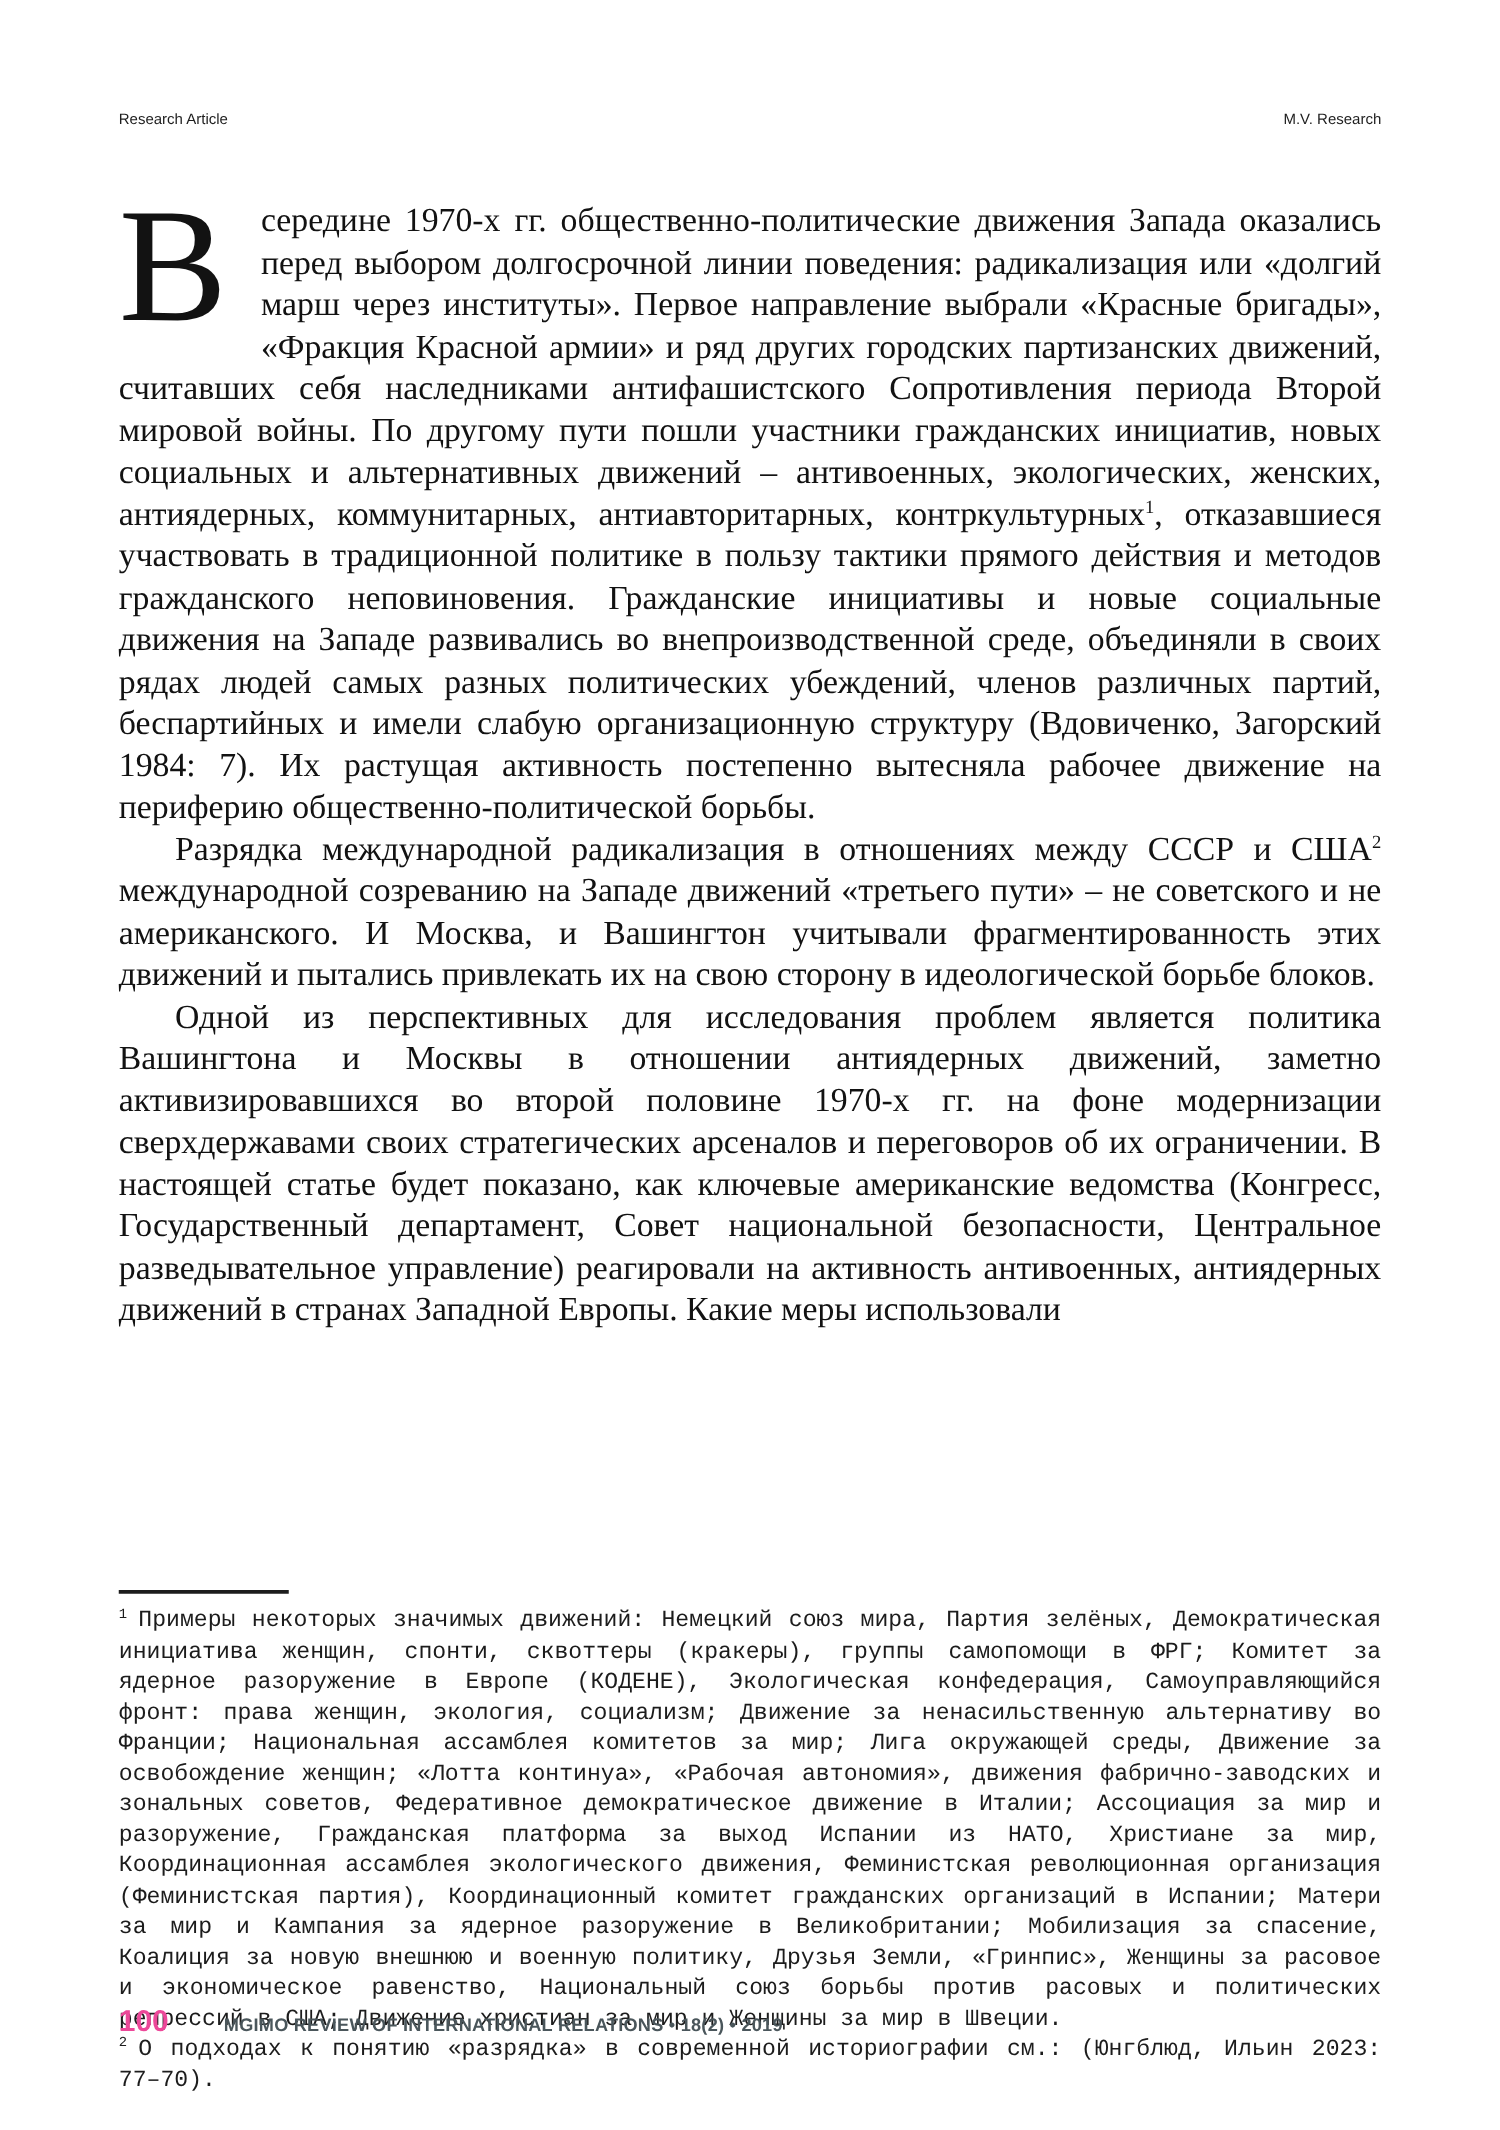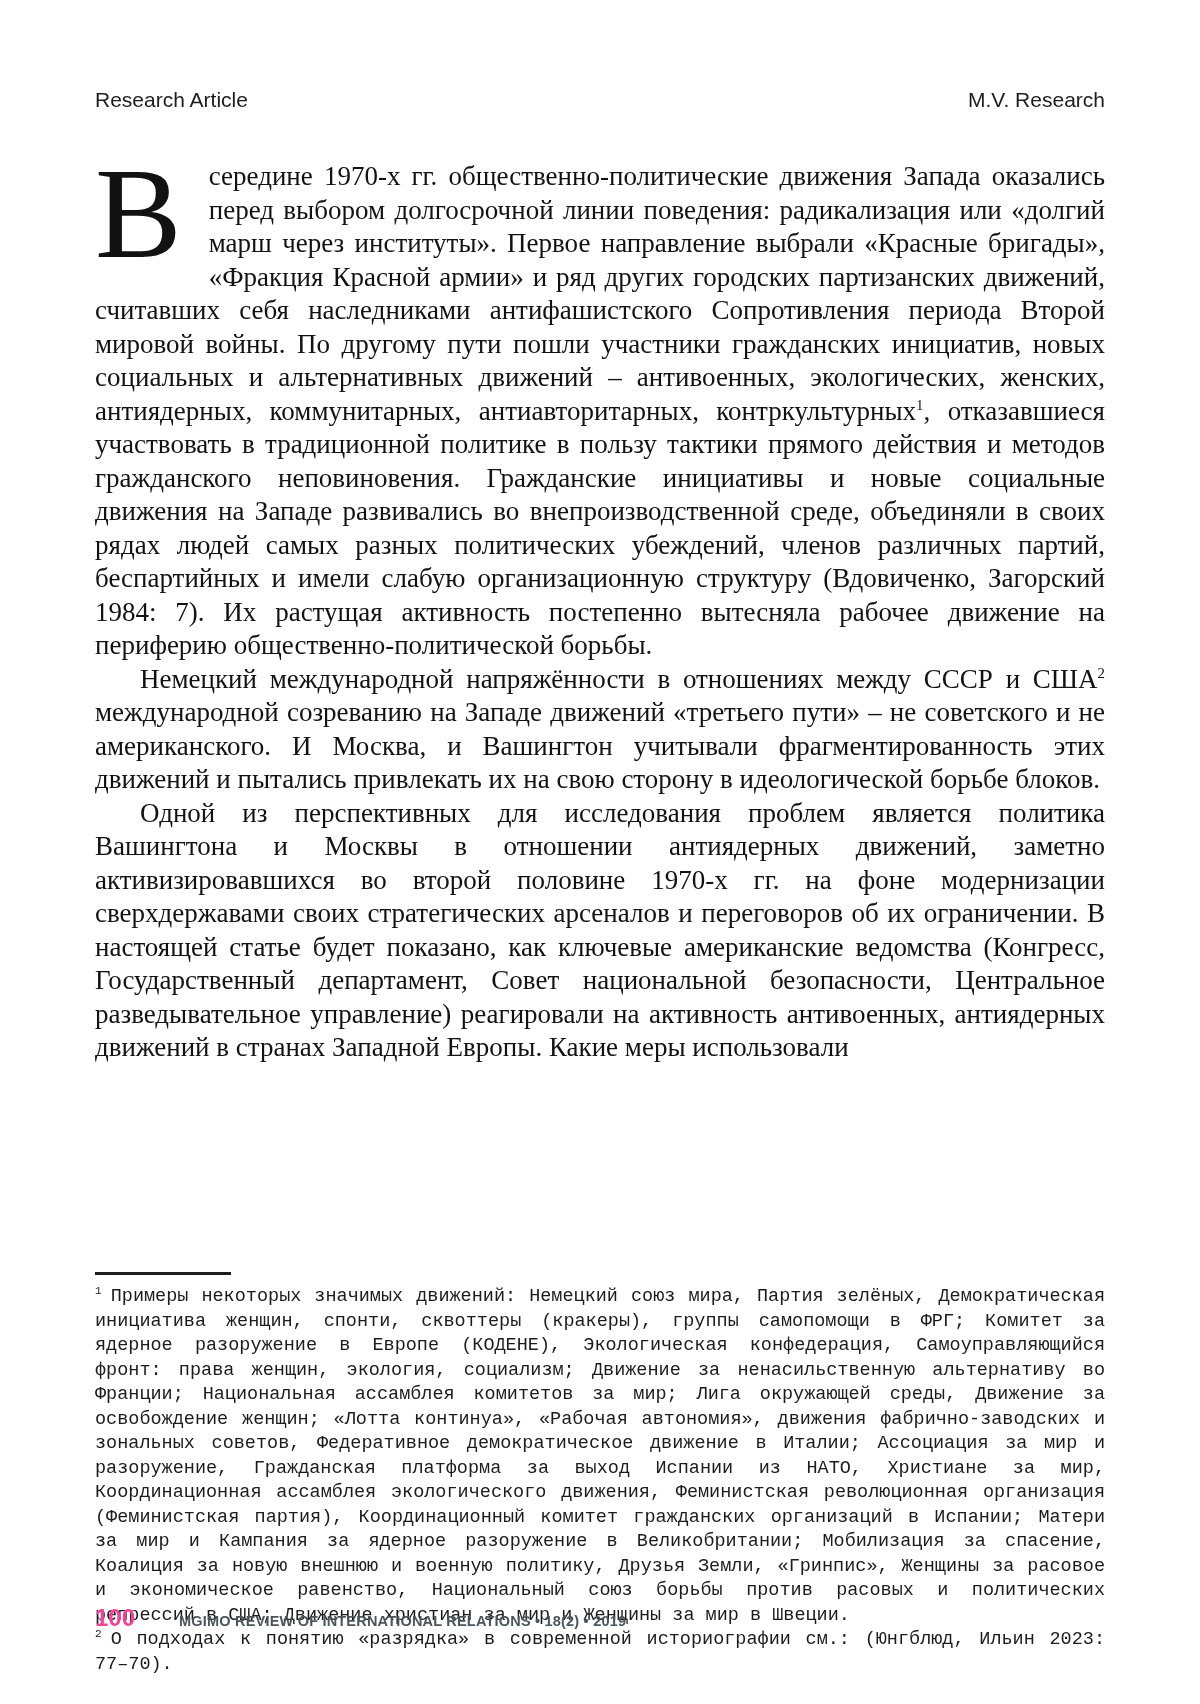--- a/index.html
+++ b/index.html
@@ -13,21 +13,21 @@
     overflow: hidden;
   }
   .running-head {
     position: absolute;
     top: 88px;
     left: 95px;
     right: 95px;
     display: flex;
     justify-content: space-between;
     font-family: "Liberation Sans", sans-serif;
-    font-size: 21px;
+    font-size: 12px;
     color: #1d1d1d;
   }
   .article-body {
     position: absolute;
     top: 160px;
     left: 95px;
     right: 95px;
     font-family: "Liberation Serif", serif;
     font-size: 27px;
     line-height: 33.5px;
@@ -98,21 +98,21 @@
 
 <div class="page">
 
   <header class="running-head">
     <span>Research Article</span>
     <span>M.V. Research</span>
   </header>
 
   <main class="article-body">
     <p class="para"><span class="dropcap">В</span><span>середине 1970-х гг. общественно-политические движения Запада оказались перед выбором долгосрочной линии поведения: радикализация или «долгий марш через институты». Первое направление выбрали «Красные бригады», «Фракция Красной армии» и ряд других городских партизанских движений, считавших себя наследниками антифашистского Сопротивления периода Второй мировой войны. По другому пути пошли участники гражданских инициатив, новых социальных и альтернативных движений – антивоенных, экологических, женских, антиядерных, коммунитарных, антиавторитарных, контркультурных</span><sup class="fnref">1</sup><span>, отказавшиеся участвовать в традиционной политике в пользу тактики прямого действия и методов гражданского неповиновения. Гражданские инициативы и новые социальные движения на Западе развивались во внепроизводственной среде, объединяли в своих рядах людей самых разных политических убеждений, членов различных партий, беспартийных и имели слабую организационную структуру (Вдовиченко, Загорский 1984: 7). Их растущая активность постепенно вытесняла рабочее движение на периферию общественно-политической борьбы.</span></p>
-    <p class="para indent"><span>Немецкий международной напряжённости в отношениях между СССР и США</span><sup class="fnref">2</sup><span> международной созреванию на Западе движений «третьего пути» – не советского и не американского. И Москва, и Вашингтон учитывали фрагментированность этих движений и пытались привлекать их на свою сторону в идеологической борьбе блоков.</span></p>
+    <p class="para indent"><span>Разрядка международной радикализация в отношениях между СССР и США</span><sup class="fnref">2</sup><span> международной созреванию на Западе движений «третьего пути» – не советского и не американского. И Москва, и Вашингтон учитывали фрагментированность этих движений и пытались привлекать их на свою сторону в идеологической борьбе блоков.</span></p>
     <p class="para indent"><span>Одной из перспективных для исследования проблем является политика Вашингтона и Москвы в отношении антиядерных движений, заметно активизировавшихся во второй половине 1970-х гг. на фоне модернизации сверхдержавами своих стратегических арсеналов и переговоров об их ограничении. В настоящей статье будет показано, как ключевые американские ведомства (Конгресс, Государственный департамент, Совет национальной безопасности, Центральное разведывательное управление) реагировали на активность антивоенных, антиядерных движений в странах Западной Европы. Какие меры использовали</span></p>
   </main>
 
   <section class="footnotes">
     <div class="fn-rule"></div>
     <p class="fn"><sup>1</sup><span>Примеры некоторых значимых движений: Немецкий союз мира, Партия зелёных, Демократическая инициатива женщин, спонти, сквоттеры (кракеры), группы самопомощи в ФРГ; Комитет за ядерное разоружение в Европе (КОДЕНЕ), Экологическая конфедерация, Самоуправляющийся фронт: права женщин, экология, социализм; Движение за ненасильственную альтернативу во Франции; Национальная ассамблея комитетов за мир; Лига окружающей среды, Движение за освобождение женщин; «Лотта континуа», «Рабочая автономия», движения фабрично-заводских и зональных советов, Федеративное демократическое движение в Италии; Ассоциация за мир и разоружение, Гражданская платформа за выход Испании из НАТО, Христиане за мир, Координационная ассамблея экологического движения, Феминистская революционная организация (Феминистская партия), Координационный комитет гражданских организаций в Испании; Матери за мир и Кампания за ядерное разоружение в Великобритании; Мобилизация за спасение, Коалиция за новую внешнюю и военную политику, Друзья Земли, «Гринпис», Женщины за расовое и экономическое равенство, Национальный союз борьбы против расовых и политических репрессий в США; Движение христиан за мир и Женщины за мир в Швеции.</span></p>
     <p class="fn"><sup>2</sup><span>О подходах к понятию «разрядка» в современной историографии см.: (Юнгблюд, Ильин 2023: 77–70).</span></p>
   </section>
 
   <footer class="page-footer">

